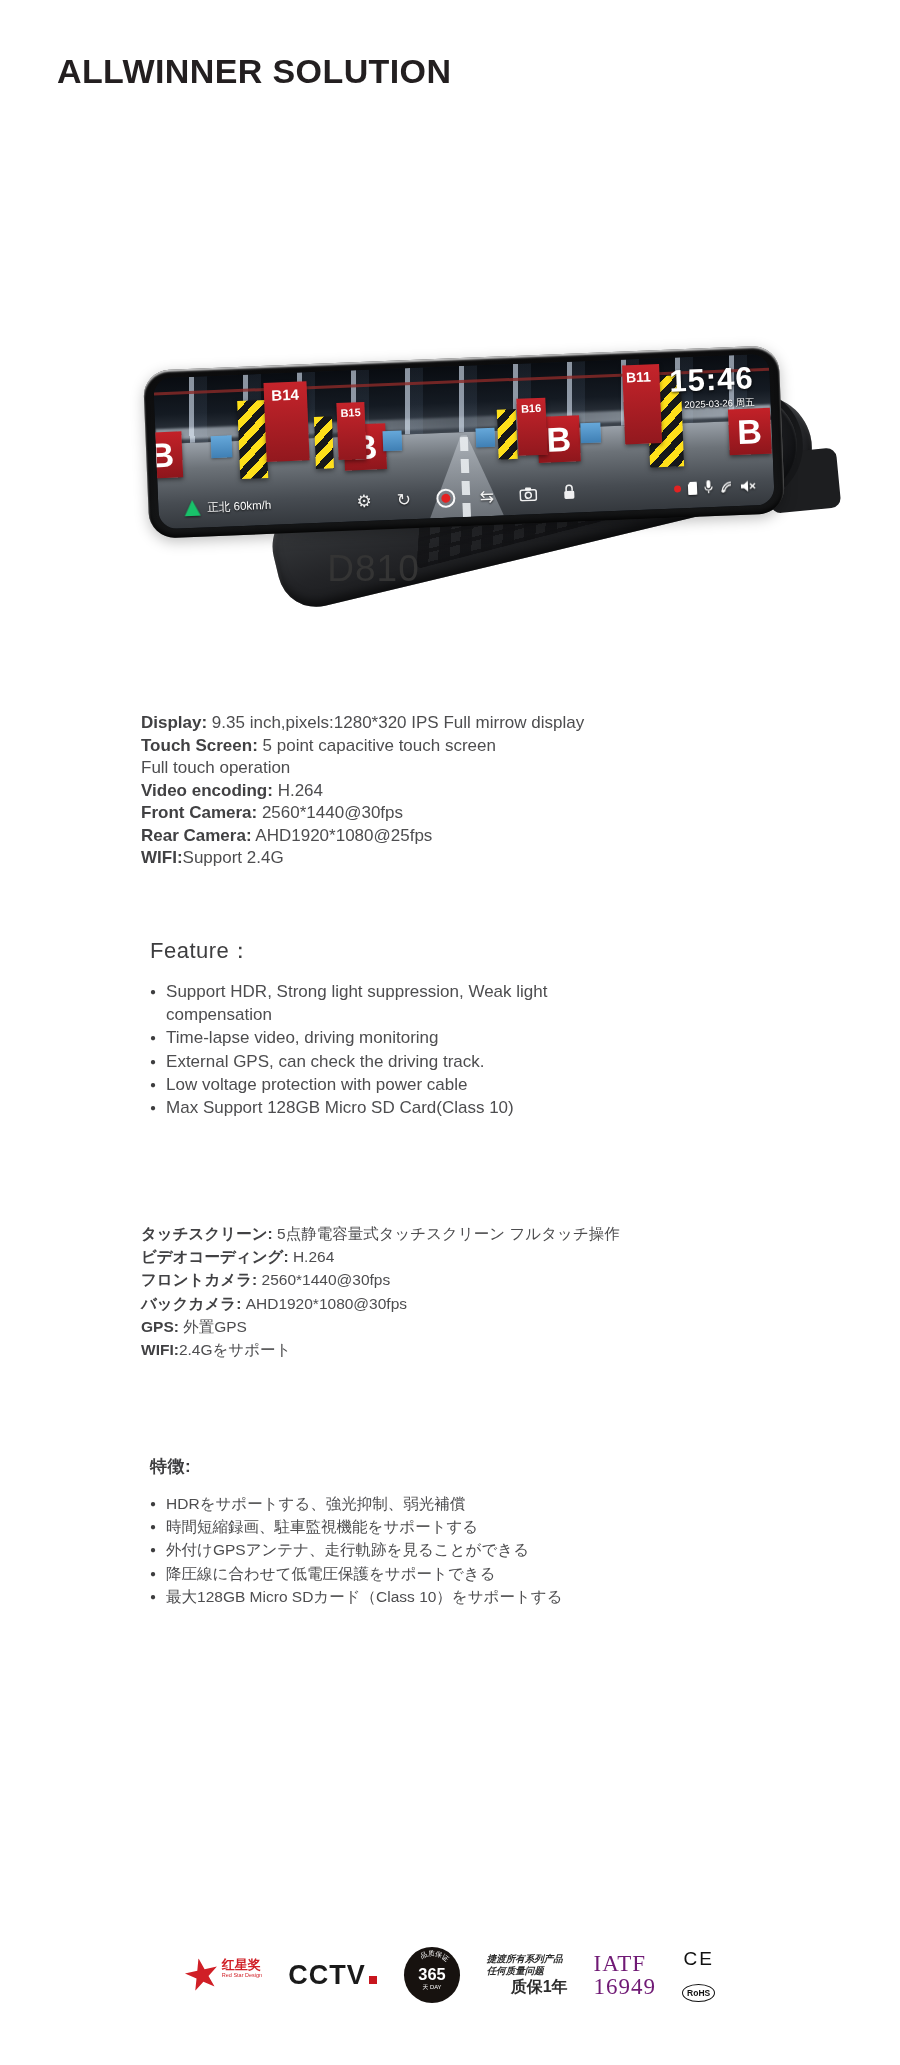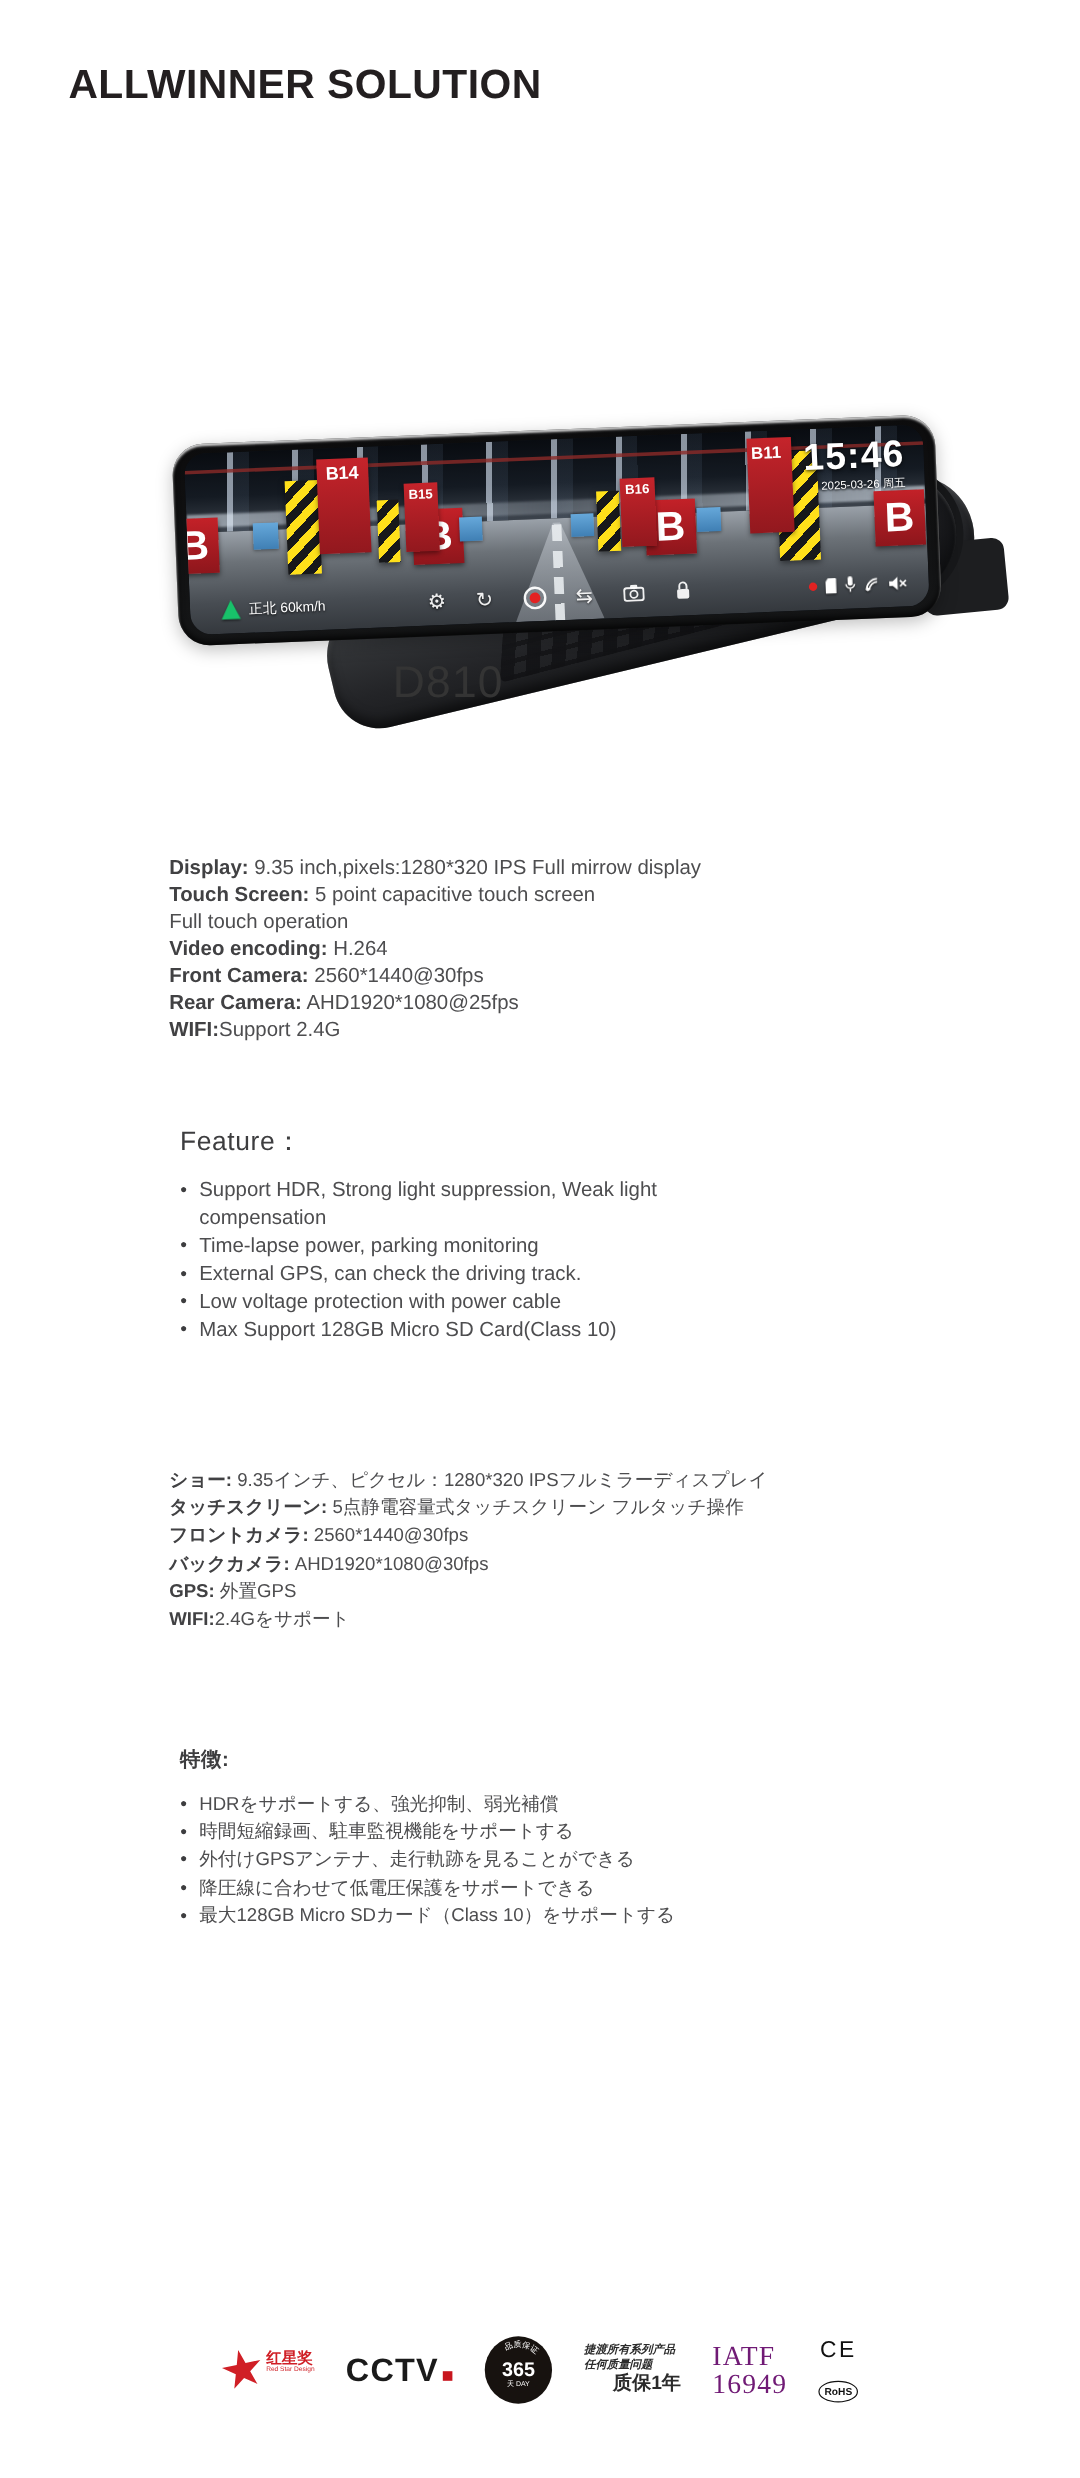--- a/index.html
+++ b/index.html
@@ -275,40 +275,40 @@
 
   <section class="feature en">
     <h2>Feature：</h2>
     <ul>
       <li>
           <span class="dot">●</span>
           <span>Support HDR, Strong light suppression, Weak light compensation</span>
         </li>
       <li>
           <span class="dot">●</span>
-          <span>Time-lapse power, parking monitoring</span>
+          <span>Time-lapse video, driving monitoring</span>
         </li>
       <li>
           <span class="dot">●</span>
           <span>External GPS, can check the driving track.</span>
         </li>
       <li>
           <span class="dot">●</span>
           <span>Low voltage protection with power cable</span>
         </li>
       <li>
           <span class="dot">●</span>
           <span>Max Support 128GB Micro SD Card(Class 10)</span>
         </li>
     </ul>
   </section>
 
   <section class="specs jp">
-    <div class="row"><b>ショー:</b><span> 9.35インチ、ピクセル：1280*320 IPSフルミラーディスプレイ</span></div>
     <div class="row"><b>タッチスクリーン:</b><span> 5点静電容量式タッチスクリーン フルタッチ操作</span></div>
+    <div class="row"><b>ビデオコーディング:</b><span> H.264</span></div>
     <div class="row"><b>フロントカメラ:</b><span> 2560*1440@30fps</span></div>
     <div class="row"><b>バックカメラ:</b><span> AHD1920*1080@30fps</span></div>
     <div class="row"><b>GPS:</b><span> 外置GPS</span></div>
     <div class="row"><b>WIFI:</b><span>2.4Gをサポート</span></div>
   </section>
 
   <section class="feature jp">
     <h2>特徴:</h2>
     <ul>
       <li>

